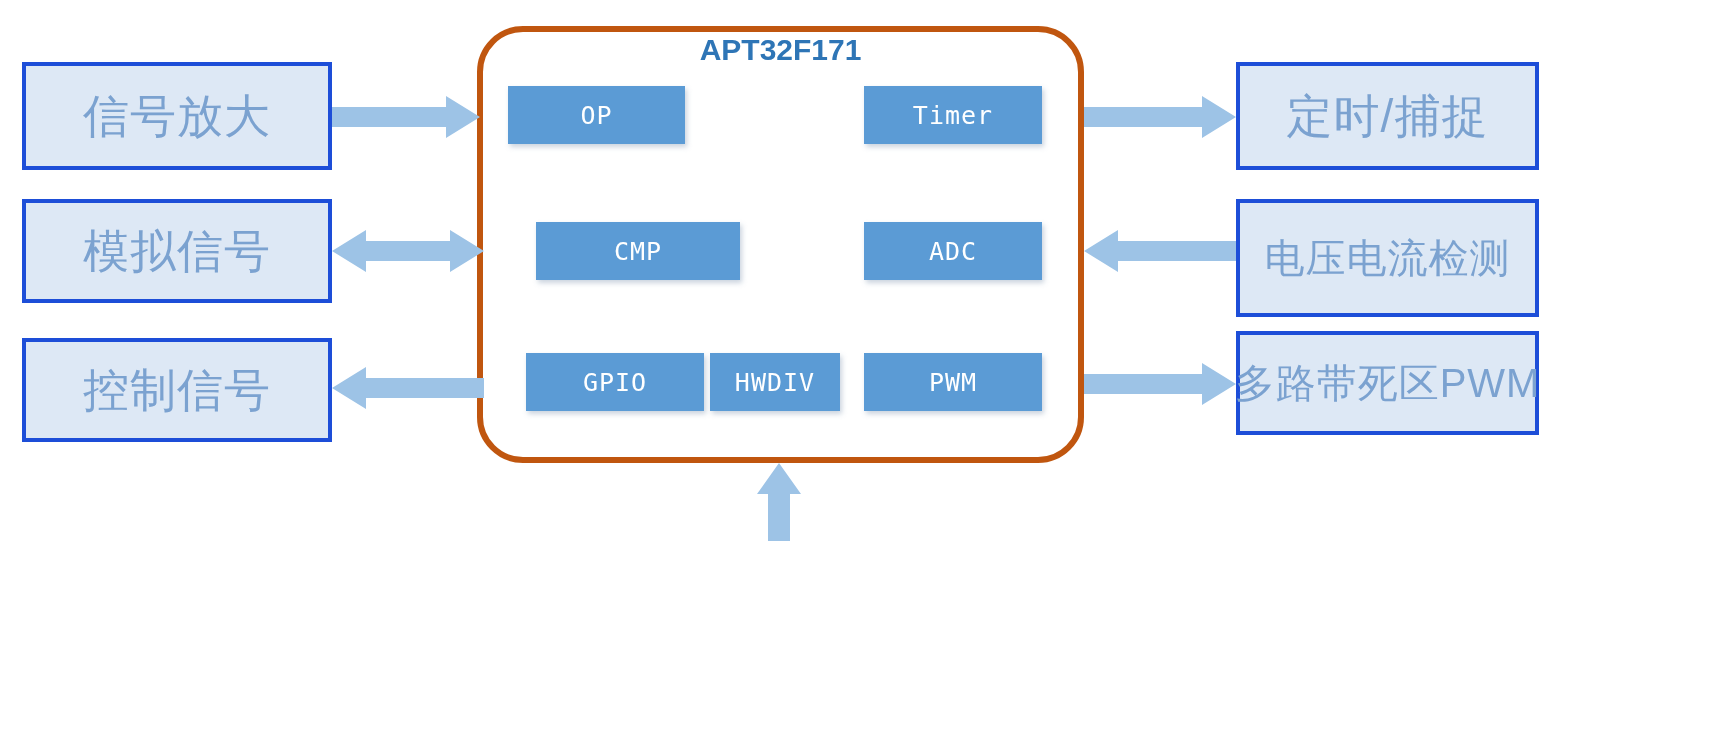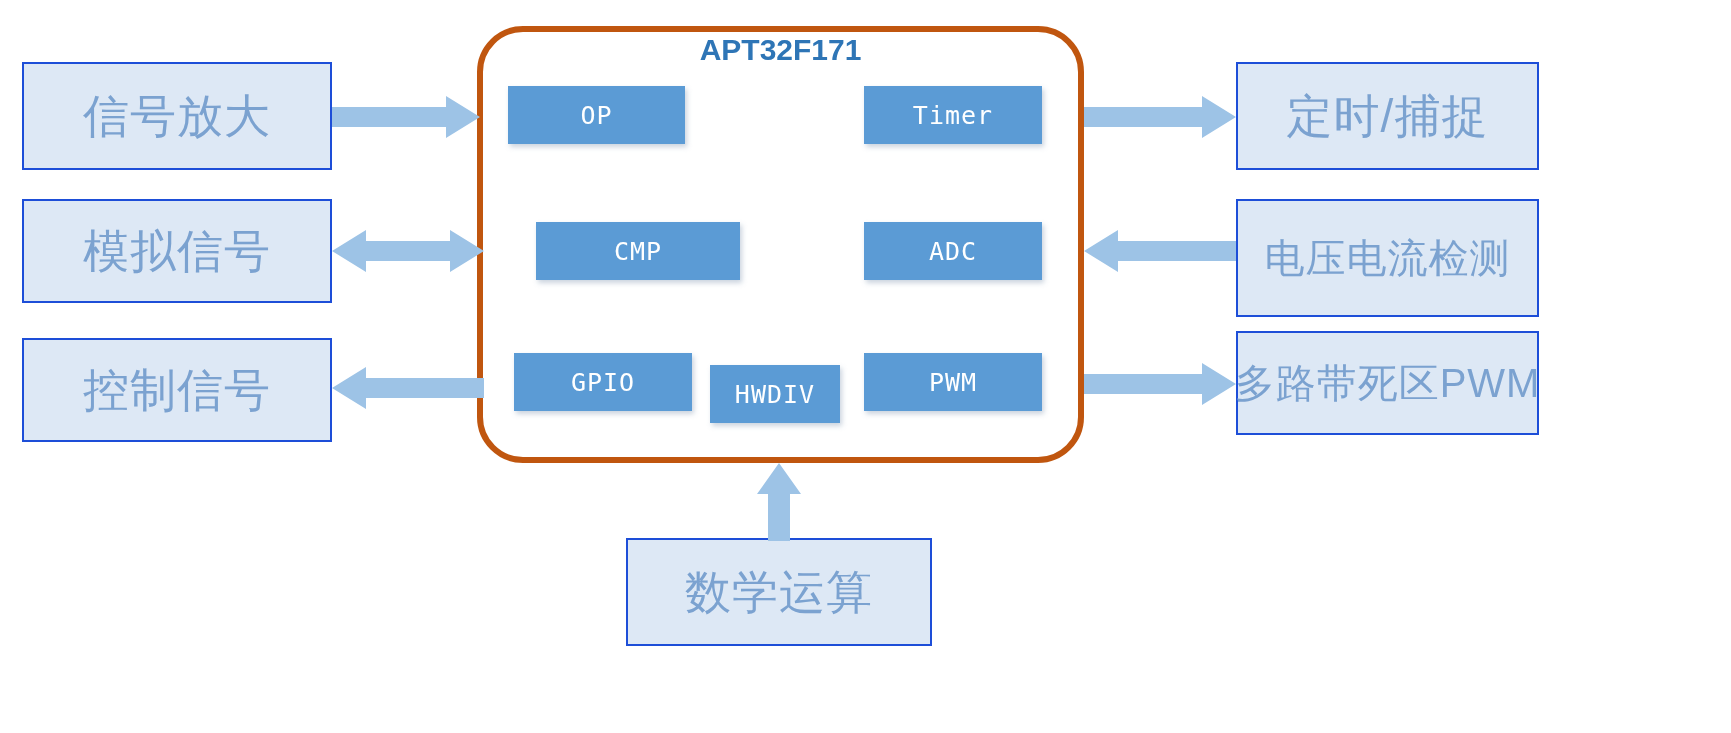--- a/index.html
+++ b/index.html
@@ -16,21 +16,21 @@
     height: 733px;
     background: #ffffff;
     overflow: hidden;
   }
 
   
   .io-box {
     position: absolute;
     box-sizing: border-box;
     background: #dde8f5;
-    border: 2px solid #1d4ed8;
+    border: 4px solid #1d4ed8;
     display: flex;
     align-items: center;
     justify-content: center;
     color: #7ba2d0;
     font-size: 46px;
     line-height: 1;
     letter-spacing: 1px;
     white-space: nowrap;
     font-weight: 400;
   }
@@ -105,48 +105,45 @@
   </div>
 
   <div class="io-box small-text" style="left:1236px; top:199px; width:303px; height:118px;">
     <span>电压电流检测</span>
   </div>
 
   <div class="io-box small-text" style="left:1236px; top:331px; width:303px; height:104px;">
     <span>多路带死区PWM</span>
   </div>
 
-  <div class="io-box" style="left:626px; top:538px; width:306px; height:108px;">
-    <span>数学运算</span>
-  </div>
 
   <div id="mcu"></div>
   <div id="mcu-title">APT32F171</div>
 
   <div class="module" style="left:508px; top:86px; width:177px; height:58px;text-align:center;">
     <span>OP</span>
   </div>
 
   <div class="module" style="left:864px; top:86px; width:178px; height:58px;">
     <span>Timer</span>
   </div>
 
   <div class="module" style="left:536px; top:222px; width:204px; height:58px;">
     <span>CMP</span>
   </div>
 
   <div class="module" style="left:864px; top:222px; width:178px; height:58px;">
     <span>ADC</span>
   </div>
 
-  <div class="module" style="left:514px; top:353px; width:178px; height:58px;align-items:center;">
+  <div class="module" style="left:526px; top:353px; width:178px; height:58px;align-items:center;">
     <span>GPIO</span>
   </div>
 
-  <div class="module" style="left:710px; top:365px; width:130px; height:58px;">
+  <div class="module" style="left:710px; top:353px; width:130px; height:58px;">
     <span>HWDIV</span>
   </div>
 
   <div class="module" style="left:864px; top:353px; width:178px; height:58px;">
     <span>PWM</span>
   </div>
 
   <div class="arrow" style="left:332px; top:96px; width:148px; height:42px;">
     <svg width="148" height="42" viewBox="0 0 148 42">
       <polygon points="0,11 114,11 114,0 148,21 114,42 114,31 0,31" fill="#9dc3e6"></polygon>

